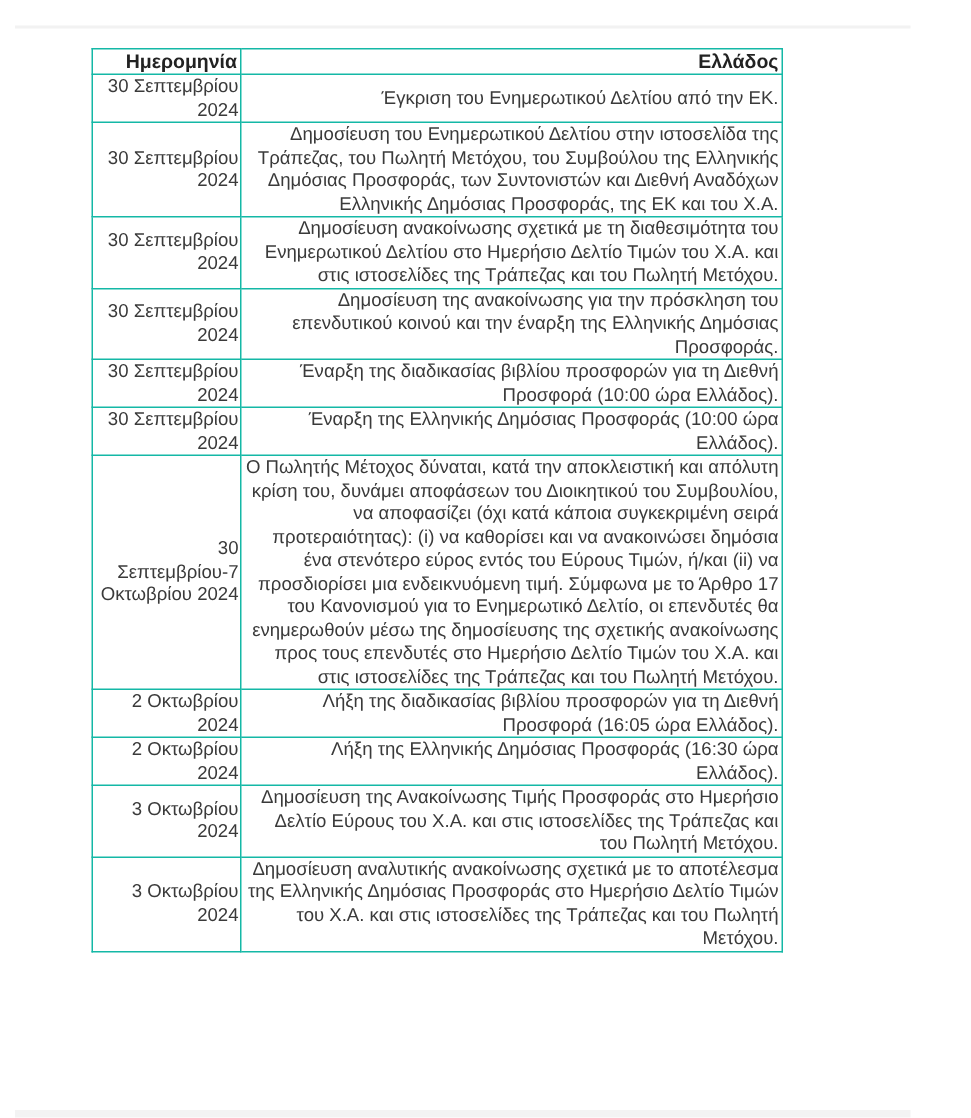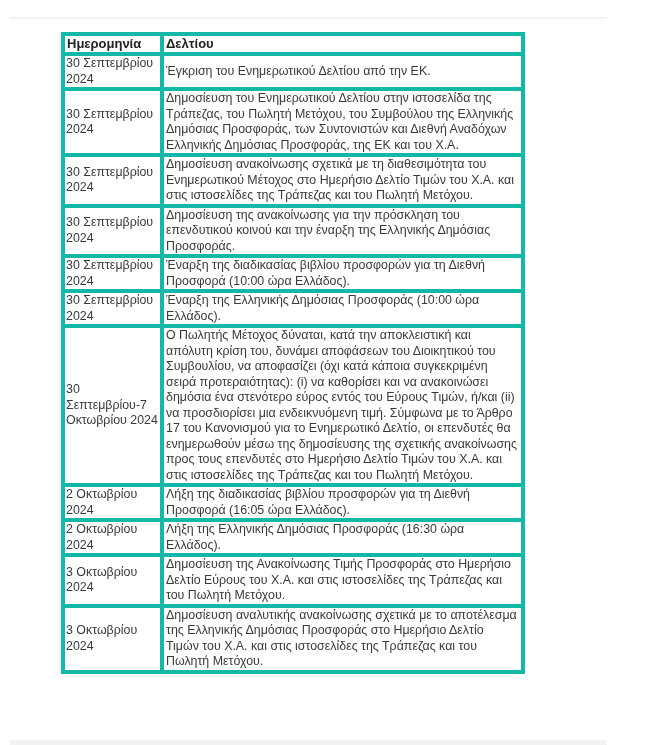--- a/index.html
+++ b/index.html
@@ -38,22 +38,22 @@
     width: 460px;
     border-collapse: collapse;
     table-layout: fixed;
     font-size: 12.4px;
     line-height: 15.5px;
   }
   table.schedule col.c-date { width: 99px; }
   table.schedule col.c-event { width: 361px; }
   table.schedule th,
   table.schedule td {
-    border: 4px solid #14b8a6;
-    text-align: left;
+    border: 1px solid #14b8a6;
+    text-align: right;
     vertical-align: middle;
     padding: 0 2px;
     color: #3a3a3a;
   }
   table.schedule th {
     font-weight: bold;
     font-size: 13px;
     height: 16px;
     color: #222222;
     padding: 0 2px;
@@ -68,35 +68,35 @@
 <div class="top-rule"></div>
 
 <table class="schedule">
   <colgroup>
     <col class="c-date">
     <col class="c-event">
   </colgroup>
   <thead>
     <tr>
       <th>Ημερομηνία</th>
-      <th>Δελτίου</th>
+      <th>Ελλάδος</th>
     </tr>
   </thead>
   <tbody>
     <tr>
       <td class="date">30 Σεπτεμβρίου 2024</td>
       <td>Έγκριση του Ενημερωτικού Δελτίου από την ΕΚ.</td>
     </tr>
     <tr>
       <td class="date">30 Σεπτεμβρίου 2024</td>
       <td>Δημοσίευση του Ενημερωτικού Δελτίου στην ιστοσελίδα της Τράπεζας, του Πωλητή Μετόχου, του Συμβούλου της Ελληνικής Δημόσιας Προσφοράς, των Συντονιστών και Διεθνή Αναδόχων Ελληνικής Δημόσιας Προσφοράς, της ΕΚ και του Χ.Α.</td>
     </tr>
     <tr>
       <td class="date">30 Σεπτεμβρίου 2024</td>
-      <td>Δημοσίευση ανακοίνωσης σχετικά με τη διαθεσιμότητα του Ενημερωτικού Μέτοχος στο Ημερήσιο Δελτίο Τιμών του Χ.Α. και στις ιστοσελίδες της Τράπεζας και του Πωλητή Μετόχου.</td>
+      <td>Δημοσίευση ανακοίνωσης σχετικά με τη διαθεσιμότητα του Ενημερωτικού Δελτίου στο Ημερήσιο Δελτίο Τιμών του Χ.Α. και στις ιστοσελίδες της Τράπεζας και του Πωλητή Μετόχου.</td>
     </tr>
     <tr>
       <td class="date">30 Σεπτεμβρίου 2024</td>
       <td>Δημοσίευση της ανακοίνωσης για την πρόσκληση του επενδυτικού κοινού και την έναρξη της Ελληνικής Δημόσιας Προσφοράς.</td>
     </tr>
     <tr>
       <td class="date">30 Σεπτεμβρίου 2024</td>
       <td>Έναρξη της διαδικασίας βιβλίου προσφορών για τη Διεθνή Προσφορά (10:00 ώρα Ελλάδος).</td>
     </tr>
     <tr>

